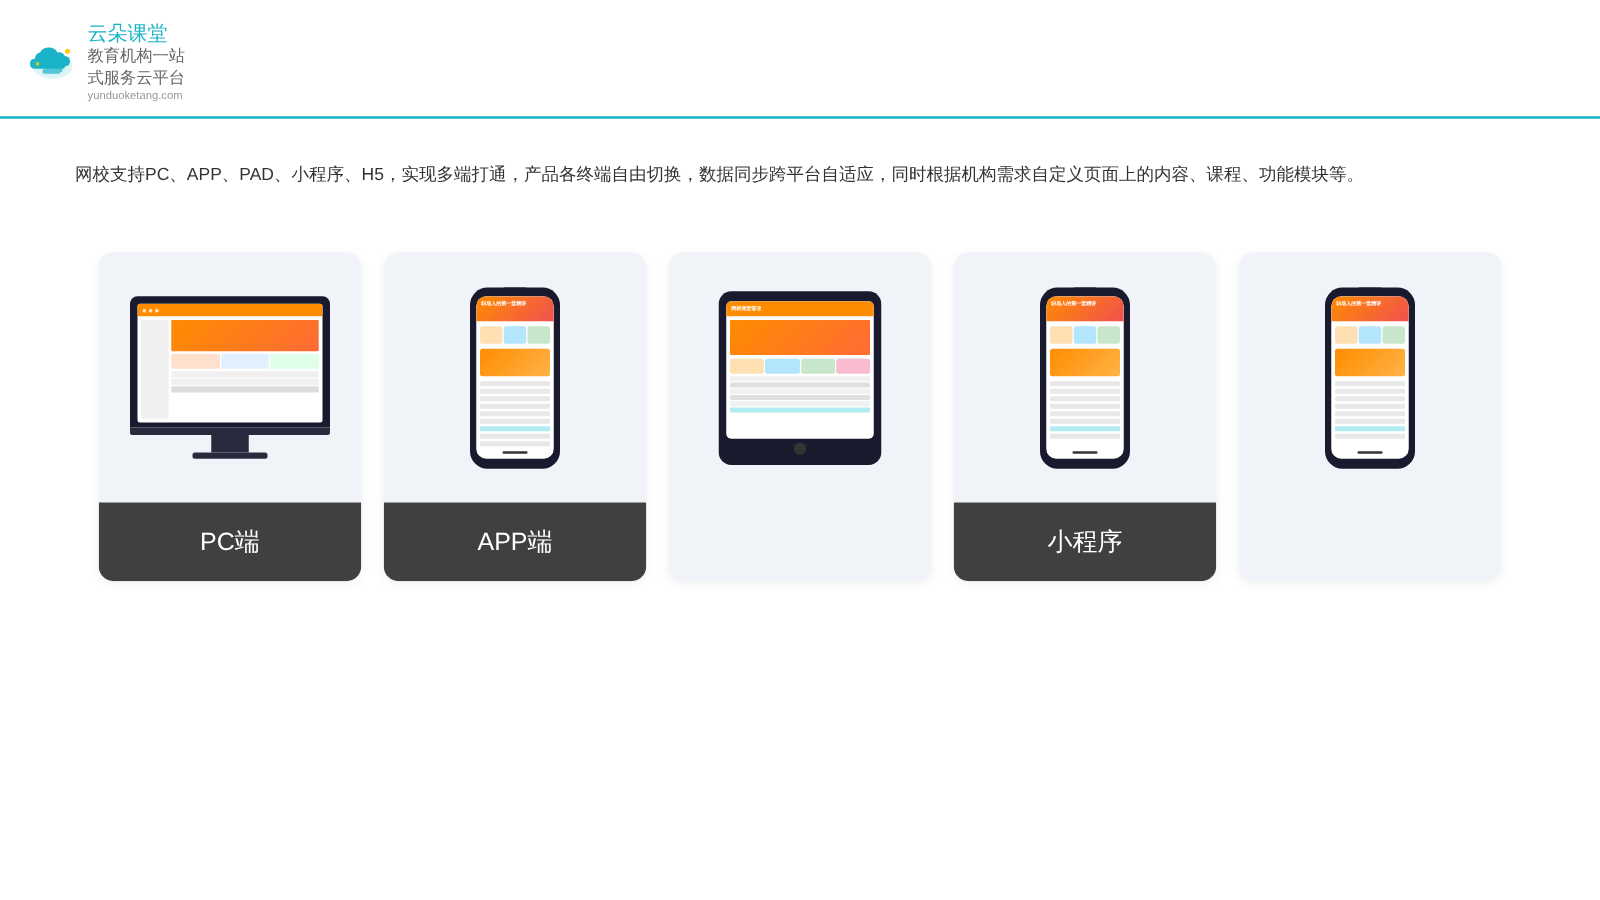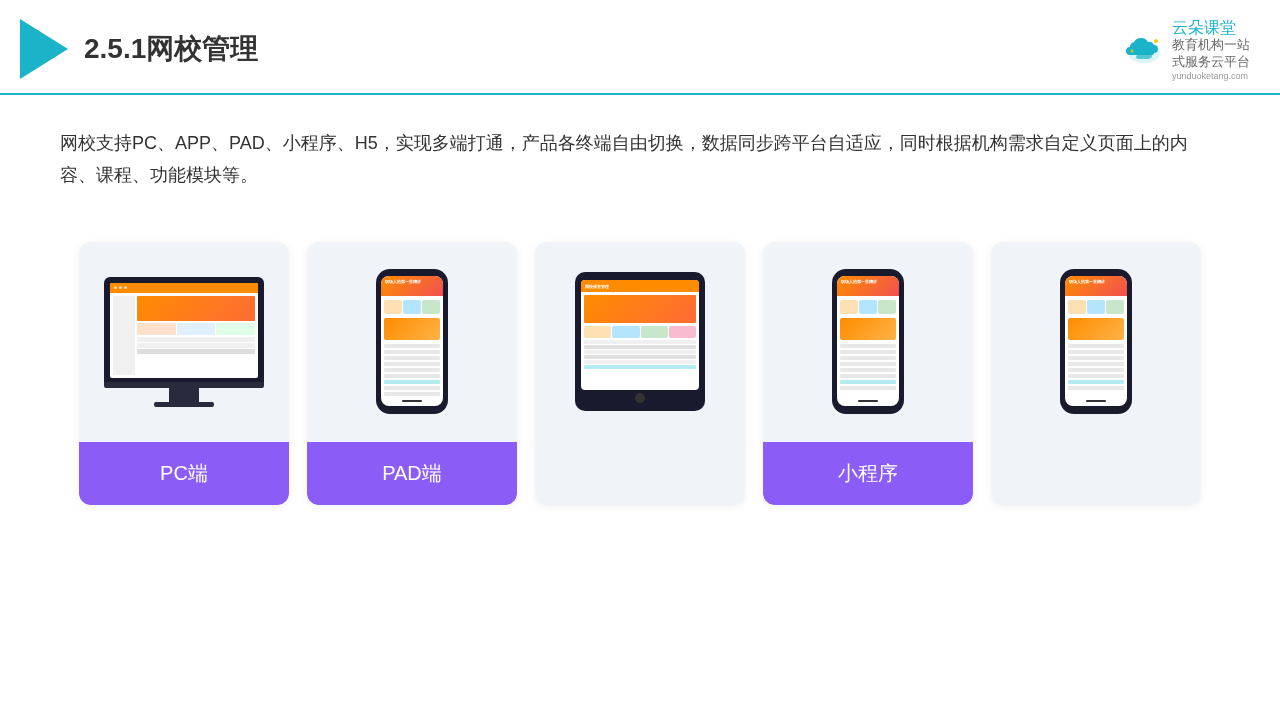--- a/index.html
+++ b/index.html
@@ -68,21 +68,21 @@
       line-height: 1.3;
     }
     .brand-domain {
       font-size: 9px;
       color: #999;
     }
 
     
     .description {
       padding: 32px 60px 20px 60px;
-      font-size: 18px;
+      font-size: 14px;
       color: #333;
       line-height: 1.8;
     }
 
     
     .cards-container {
       display: flex;
       justify-content: center;
       gap: 18px;
       padding: 20px 40px 30px 40px;
@@ -105,21 +105,21 @@
       height: 200px;
       display: flex;
       align-items: center;
       justify-content: center;
       padding: 16px;
       background: #f0f4f8;
     }
 
     .card-label {
       width: 100%;
-      background: #8b5cf6;
+      background: #404040;
       color: white;
       text-align: center;
       font-size: 20px;
       font-weight: 500;
       padding: 18px 0;
       border-radius: 0 0 10px 10px;
     }
 
     
     
@@ -368,24 +368,20 @@
       height: 10px;
       border-radius: 50%;
       background: #333;
       margin: 3px auto 0;
     }
   </style>
 </head>
 <body>
 
 <div class="header">
-  <div class="header-left">
-    <div class="logo-triangle"></div>
-    <h1 class="page-title">2.5.1网校管理</h1>
-  </div>
   <div class="header-right">
     <div class="brand-logo">
 
       <svg class="cloud-icon" viewBox="0 0 44 32" fill="none" xmlns="http://www.w3.org/2000/svg">
         <ellipse cx="22" cy="20" rx="16" ry="10" fill="#1ab3c8" opacity="0.15"></ellipse>
         <path d="M8 22 Q4 22 4 18 Q4 14 8 14 Q8 10 12 9 Q14 5 19 5 Q24 5 26 9 Q30 8 32 12 Q36 12 36 16 Q36 20 32 20 Q32 22 30 22 Z" fill="#1ab3c8"></path>
         <path d="M16 26 Q14 26 14 24 Q14 22 16 22 Q16 20 18 19.5 Q19 17.5 21.5 17.5 Q24 17.5 25 19.5 Q27 19 28 21 Q30 21 30 23 Q30 25 28 25 Q28 26 27 26 Z" fill="#1ab3c8" opacity="0.7"></path>
 
         <circle cx="34" cy="8" r="2" fill="#ffcc00"></circle>
         <circle cx="10" cy="18" r="1.5" fill="#ffcc00" opacity="0.8"></circle>
@@ -465,21 +461,21 @@
                 <div class="phone-content-row" style="background:#b2ebf2"></div>
                 <div class="phone-content-row"></div>
                 <div class="phone-content-row"></div>
               </div>
             </div>
             <div class="phone-bottom-bar"></div>
           </div>
         </div>
       </div>
     </div>
-    <div class="card-label">PAD端</div>
+    <div class="card-label">APP端</div>
   </div>
 
   <div class="card">
     <div class="card-image-area">
       <div class="tablet-mockup">
         <div class="tablet-frame">
           <div class="tablet-screen">
             <div class="tablet-screen-nav">
               <div class="tablet-nav-text">网校课堂管理</div>
             </div>

